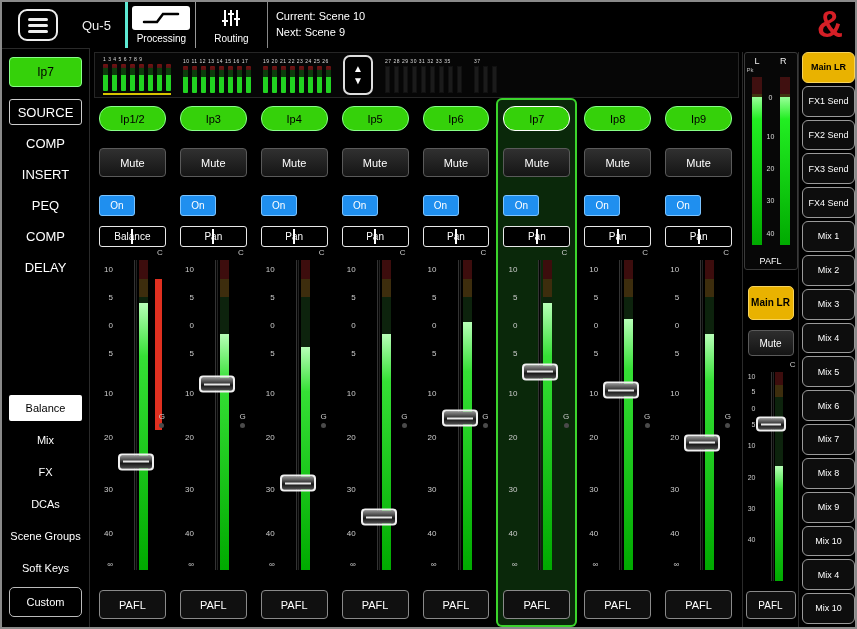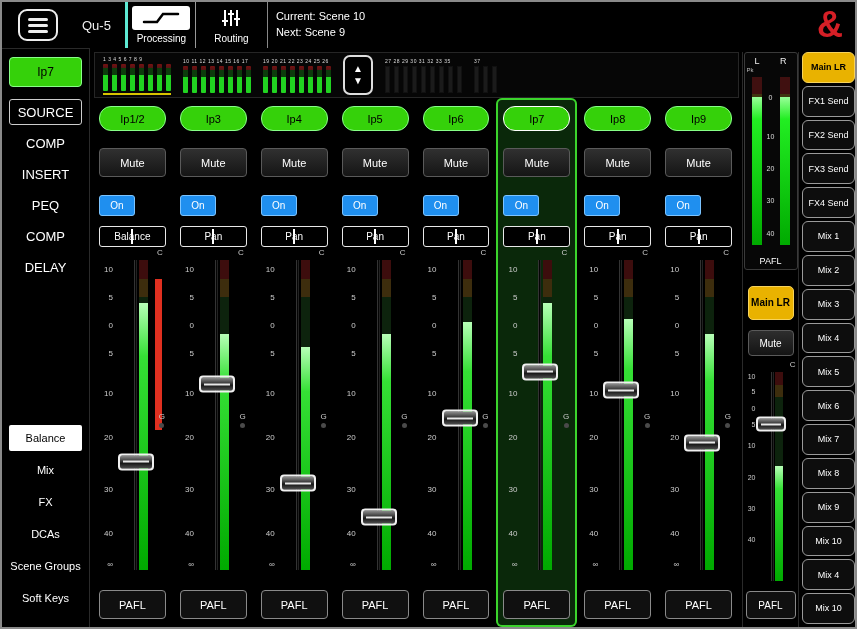--- a/index.html
+++ b/index.html
@@ -153,20 +153,21 @@
       </div>
     <div class="spacer"></div>
     <div id="sb-banks">
         <div class="sb-bank active">Balance</div>
         <div class="sb-bank">Mix</div>
         <div class="sb-bank">FX</div>
         <div class="sb-bank">DCAs</div>
         <div class="sb-bank">Scene Groups</div>
         <div class="sb-bank">Soft Keys</div>
       </div>
+    <div class="sb-custom">Custom</div>
   </aside>
 
   <div id="bridge">
       <div class="mgroup underline">
         <div class="mg-nums">1 3 4 5 6 7 8 9</div>
         <div class="mg-bars">
           <div class="mg-bar lit"></div>
           <div class="mg-bar lit"></div>
           <div class="mg-bar lit"></div>
           <div class="mg-bar lit"></div>

